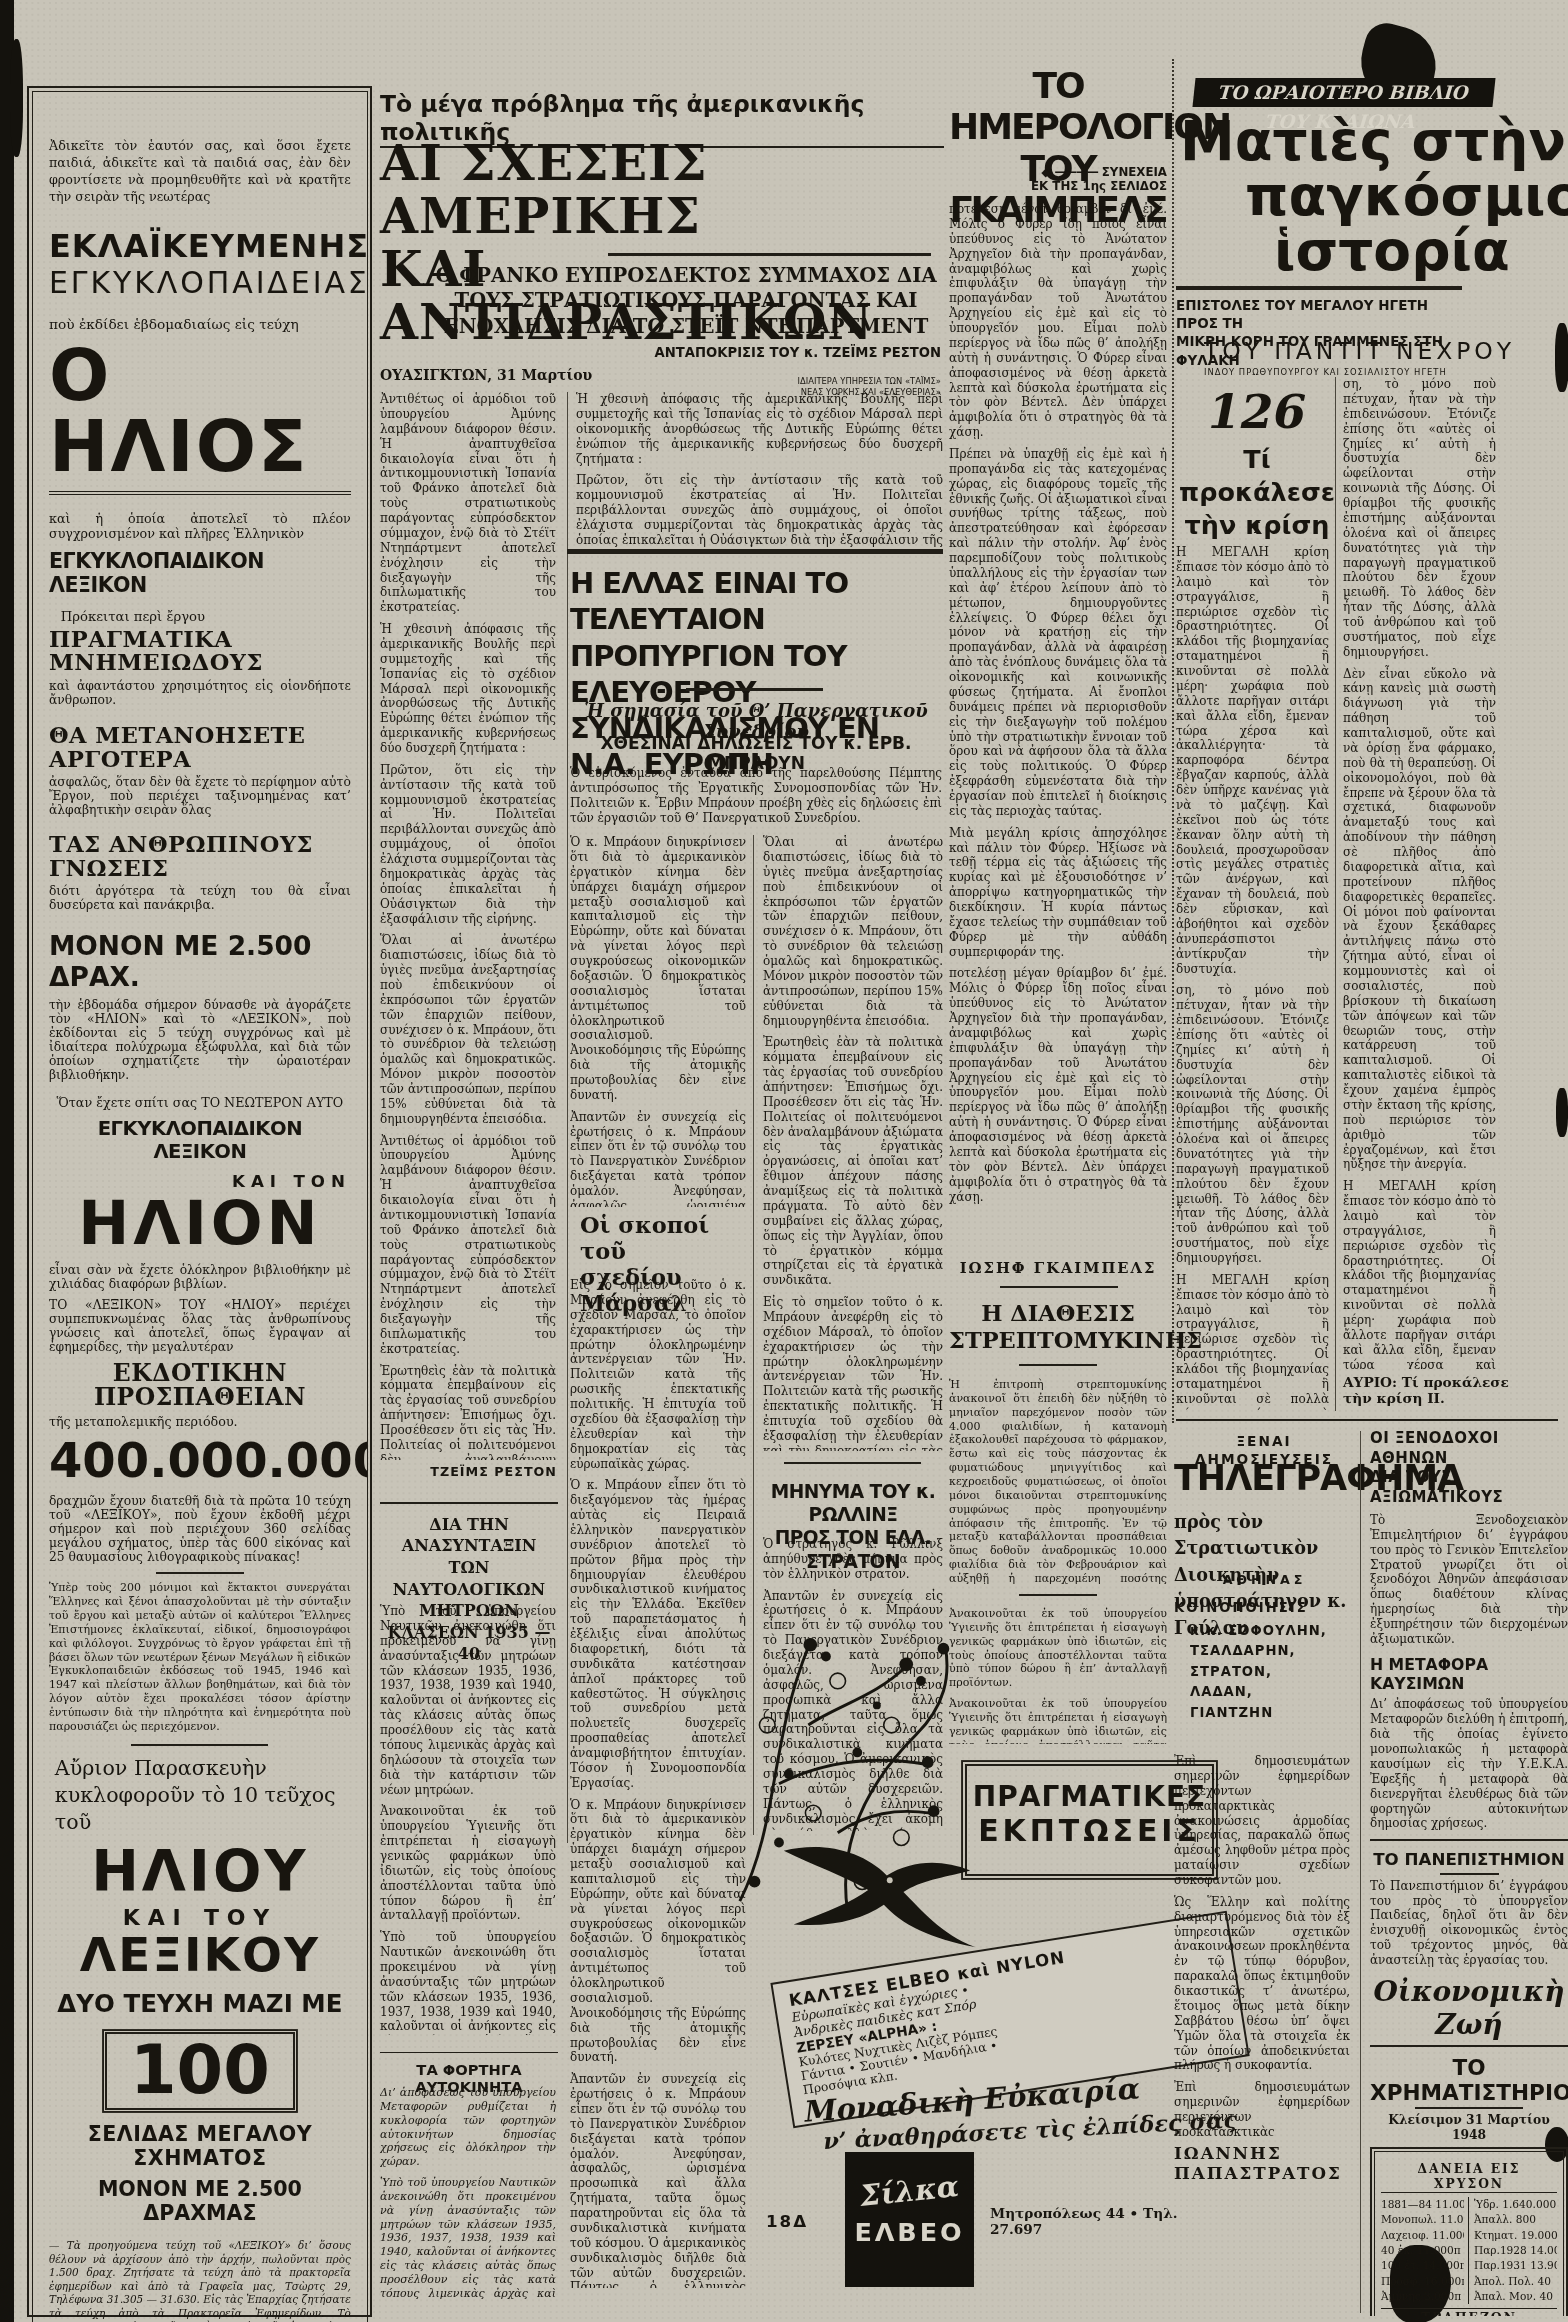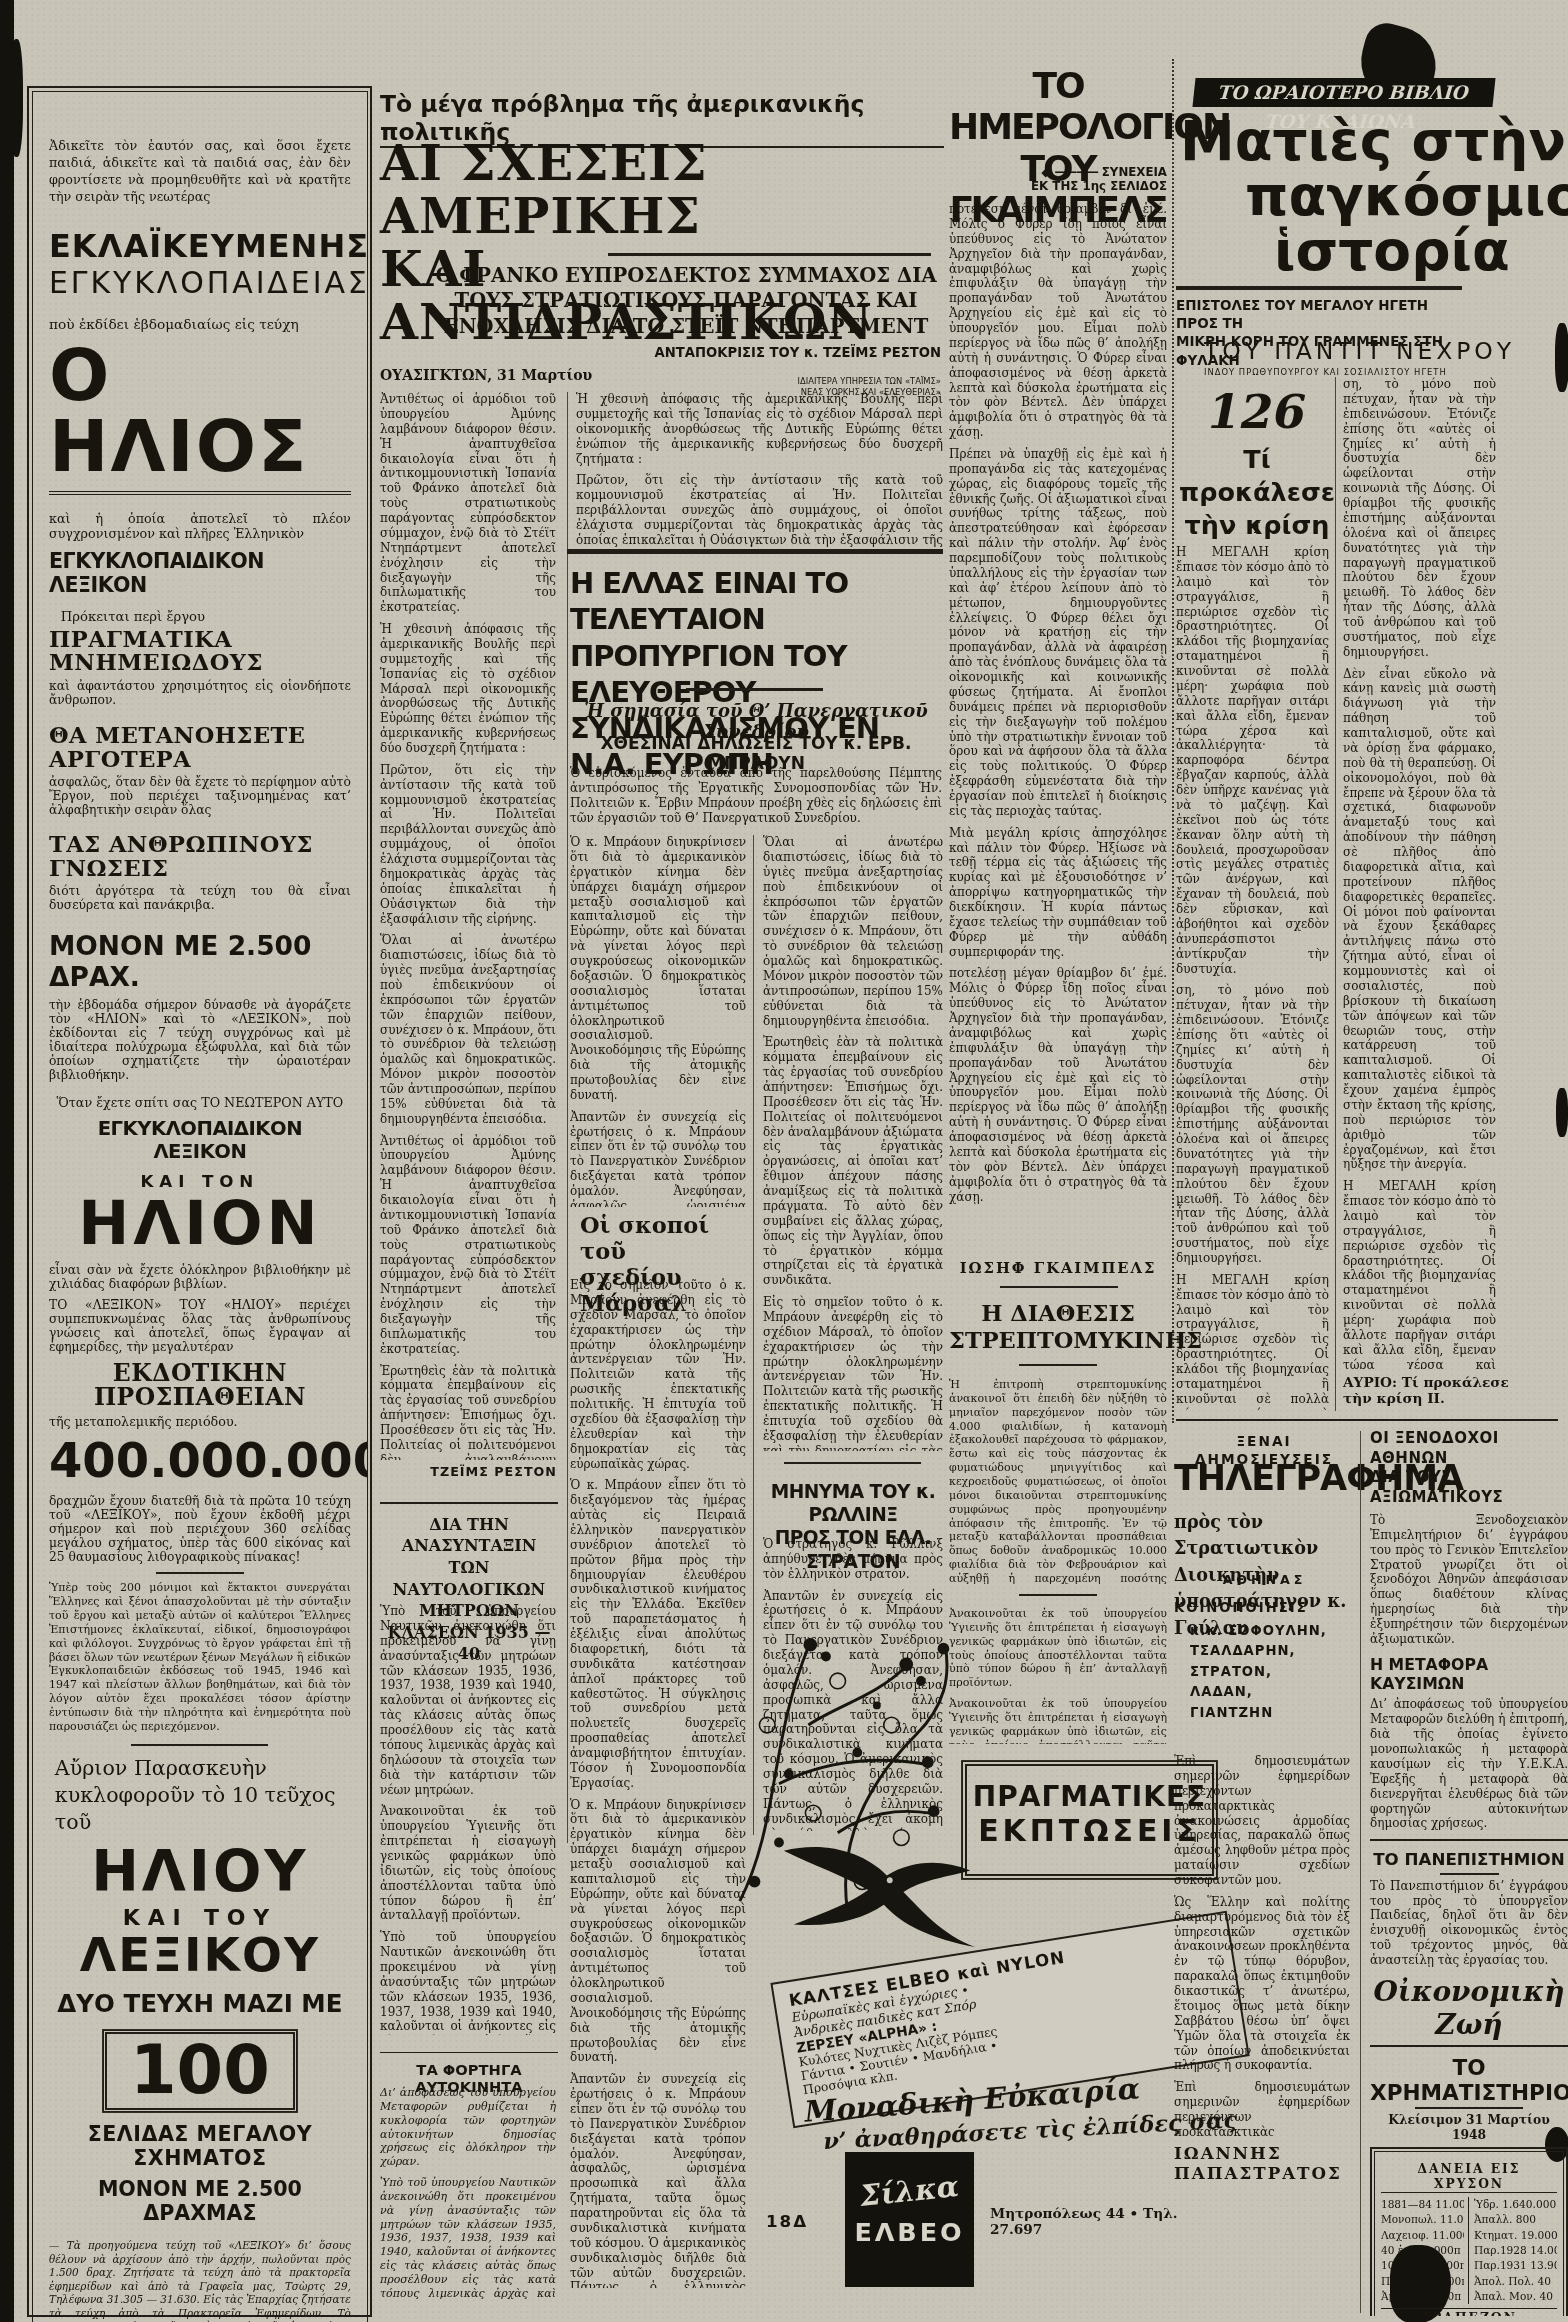--- a/index.html
+++ b/index.html
@@ -63,24 +63,24 @@
       <p class="just" style="font-size:12.7px;margin-top:15.7px;">καὶ ἡ ὁποία ἀποτελεῖ τὸ πλέον συγχρονισμένον καὶ πλῆρες Ἑλληνικὸν</p>
       <div class="sans b" style="font-size:20.6px;letter-spacing:-0.5px;margin-top:7.8px;">ΕΓΚΥΚΛΟΠΑΙΔΙΚΟΝ ΛΕΞΙΚΟΝ</div>
       <p style="font-size:13.2px;margin:11.8px 0 3.9px 11.8px;">Πρόκειται περὶ ἔργου</p>
       <div class="ad-h-serif">ΠΡΑΓΜΑΤΙΚΑ ΜΝΗΜΕΙΩΔΟΥΣ</div>
       <p class="just" style="font-size:12.3px;margin-top:3.9px;">καὶ ἀφαντάστου χρησιμότητος εἰς οἱονδήποτε ἄνθρωπον.</p>
       <div class="ad-h-serif" style="margin-top:17.6px;">ΘΑ ΜΕΤΑΝΟΗΣΕΤΕ ΑΡΓΟΤΕΡΑ</div>
       <p class="just" style="font-size:12.3px;margin-top:3.9px;">ἀσφαλῶς, ὅταν δὲν θὰ ἔχετε τὸ περίφημον αὐτὸ Ἔργον, ποὺ περιέχει ταξινομημένας κατ’ ἀλφαβητικὴν σειρὰν ὅλας</p>
       <div class="ad-h-serif" style="margin-top:15.7px;">ΤΑΣ ΑΝΘΡΩΠΙΝΟΥΣ ΓΝΩΣΕΙΣ</div>
       <p class="just" style="font-size:12.3px;margin-top:3.9px;">διότι ἀργότερα τὰ τεύχη του θὰ εἶναι δυσεύρετα καὶ πανάκριβα.</p>
       <div class="sans" style="font-size:26.5px;font-weight:800;margin-top:17.6px;">ΜΟΝΟΝ ΜΕ 2.500 ΔΡΑΧ.</div>
-      <p class="just" style="font-size:12.3px;margin-top:5.9px;">τὴν ἑβδομάδα σήμερον δύνασθε νὰ ἀγοράζετε τὸν «ΗΛΙΟΝ» καὶ τὸ «ΛΕΞΙΚΟΝ», ποὺ ἐκδίδονται εἰς 7 τεύχη συγχρόνως καὶ μὲ ἰδιαίτερα πολύχρωμα ἐξώφυλλα, καὶ διὰ τῶν ὁποίων σχηματίζετε τὴν ὡραιοτέραν βιβλιοθήκην.</p>
+      <p class="just" style="font-size:12.3px;margin-top:5.9px;">τὴν ἑβδομάδα σήμερον δύνασθε νὰ ἀγοράζετε τὸν «ΗΛΙΟΝ» καὶ τὸ «ΛΕΞΙΚΟΝ», ποὺ ἐκδίδονται εἰς 5 τεύχη συγχρόνως καὶ μὲ ἰδιαίτερα πολύχρωμα ἐξώφυλλα, καὶ διὰ τῶν ὁποίων σχηματίζετε τὴν ὡραιοτέραν βιβλιοθήκην.</p>
       <p class="ctr" style="font-size:12.7px;margin-top:13.7px;">Ὅταν ἔχετε σπίτι σας ΤΟ ΝΕΩΤΕΡΟΝ ΑΥΤΟ</p>
       <div class="sans b ctr" style="font-size:19.6px;letter-spacing:-0.5px;">ΕΓΚΥΚΛΟΠΑΙΔΙΚΟΝ ΛΕΞΙΚΟΝ</div>
-      <div class="sans b ctr" style="font-size:16.7px;letter-spacing:5.9px;margin-top:7.8px;">ΚΑΙ ΤΟΝ</div>
+      <div class="sans b ctr" style="font-size:16.7px;letter-spacing:5.9px;margin-top:7.8px;text-align:right;">ΚΑΙ ΤΟΝ</div>
       <div class="sans ctr" style="font-size:61px;font-weight:800;letter-spacing:3.9px;line-height:1.05;">ΗΛΙΟΝ</div>
       <p class="just" style="font-size:12.3px;margin-top:7.8px;">εἶναι σὰν νὰ ἔχετε ὁλόκληρον βιβλιοθήκην μὲ χιλιάδας διαφόρων βιβλίων.</p>
       <p class="just" style="font-size:12.3px;">ΤΟ «ΛΕΞΙΚΟΝ» ΤΟΥ «ΗΛΙΟΥ» περιέχει συμπεπυκνωμένας ὅλας τὰς ἀνθρωπίνους γνώσεις καὶ ἀποτελεῖ, ὅπως ἔγραψαν αἱ ἐφημερίδες, τὴν μεγαλυτέραν</p>
       <div class="ad-h-serif ctr" style="font-size:23.5px;">ΕΚΔΟΤΙΚΗΝ ΠΡΟΣΠΑΘΕΙΑΝ</div>
       <p style="font-size:12.7px;margin-top:3.9px;">τῆς μεταπολεμικῆς περιόδου.</p>
       <div class="sans ctr" style="font-size:48px;font-weight:800;line-height:1;margin-top:5.9px;">400.000.000</div>
       <p class="just" style="font-size:12.3px;margin-top:9.8px;">δραχμῶν ἔχουν διατεθῆ διὰ τὰ πρῶτα 10 τεύχη τοῦ «ΛΕΞΙΚΟΥ», ποὺ ἔχουν ἐκδοθῆ μέχρι σήμερον καὶ ποὺ περιέχουν 360 σελίδας μεγάλου σχήματος, ὑπὲρ τὰς 600 εἰκόνας καὶ 25 θαυμασίους λιθογραφικοὺς πίνακας!</p>
       <hr class="hr-short">
       <p class="just body-sm">Ὑπὲρ τοὺς 200 μόνιμοι καὶ ἔκτακτοι συνεργάται Ἕλληνες καὶ ξένοι ἀπασχολοῦνται μὲ τὴν σύνταξιν τοῦ ἔργου καὶ μεταξὺ αὐτῶν οἱ καλύτεροι Ἕλληνες Ἐπιστήμονες ἐκλαϊκευταί, εἰδικοί, δημοσιογράφοι καὶ φιλόλογοι. Συγχρόνως τὸ ἔργον γράφεται ἐπὶ τῇ βάσει ὅλων τῶν νεωτέρων ξένων Μεγάλων ἢ εἰδικῶν Ἐγκυκλοπαιδειῶν ἐκδόσεως τοῦ 1945, 1946 καὶ 1947 καὶ πλείστων ἄλλων βοηθημάτων, καὶ διὰ τὸν λόγον αὐτὸν ἔχει προκαλέσει τόσον ἀρίστην ἐντύπωσιν διὰ τὴν πληρότητα καὶ ἐνημερότητα ποὺ παρουσιάζει ὡς περιεχόμενον.</p>
       <hr class="hr-thin" style="width:137px;">

